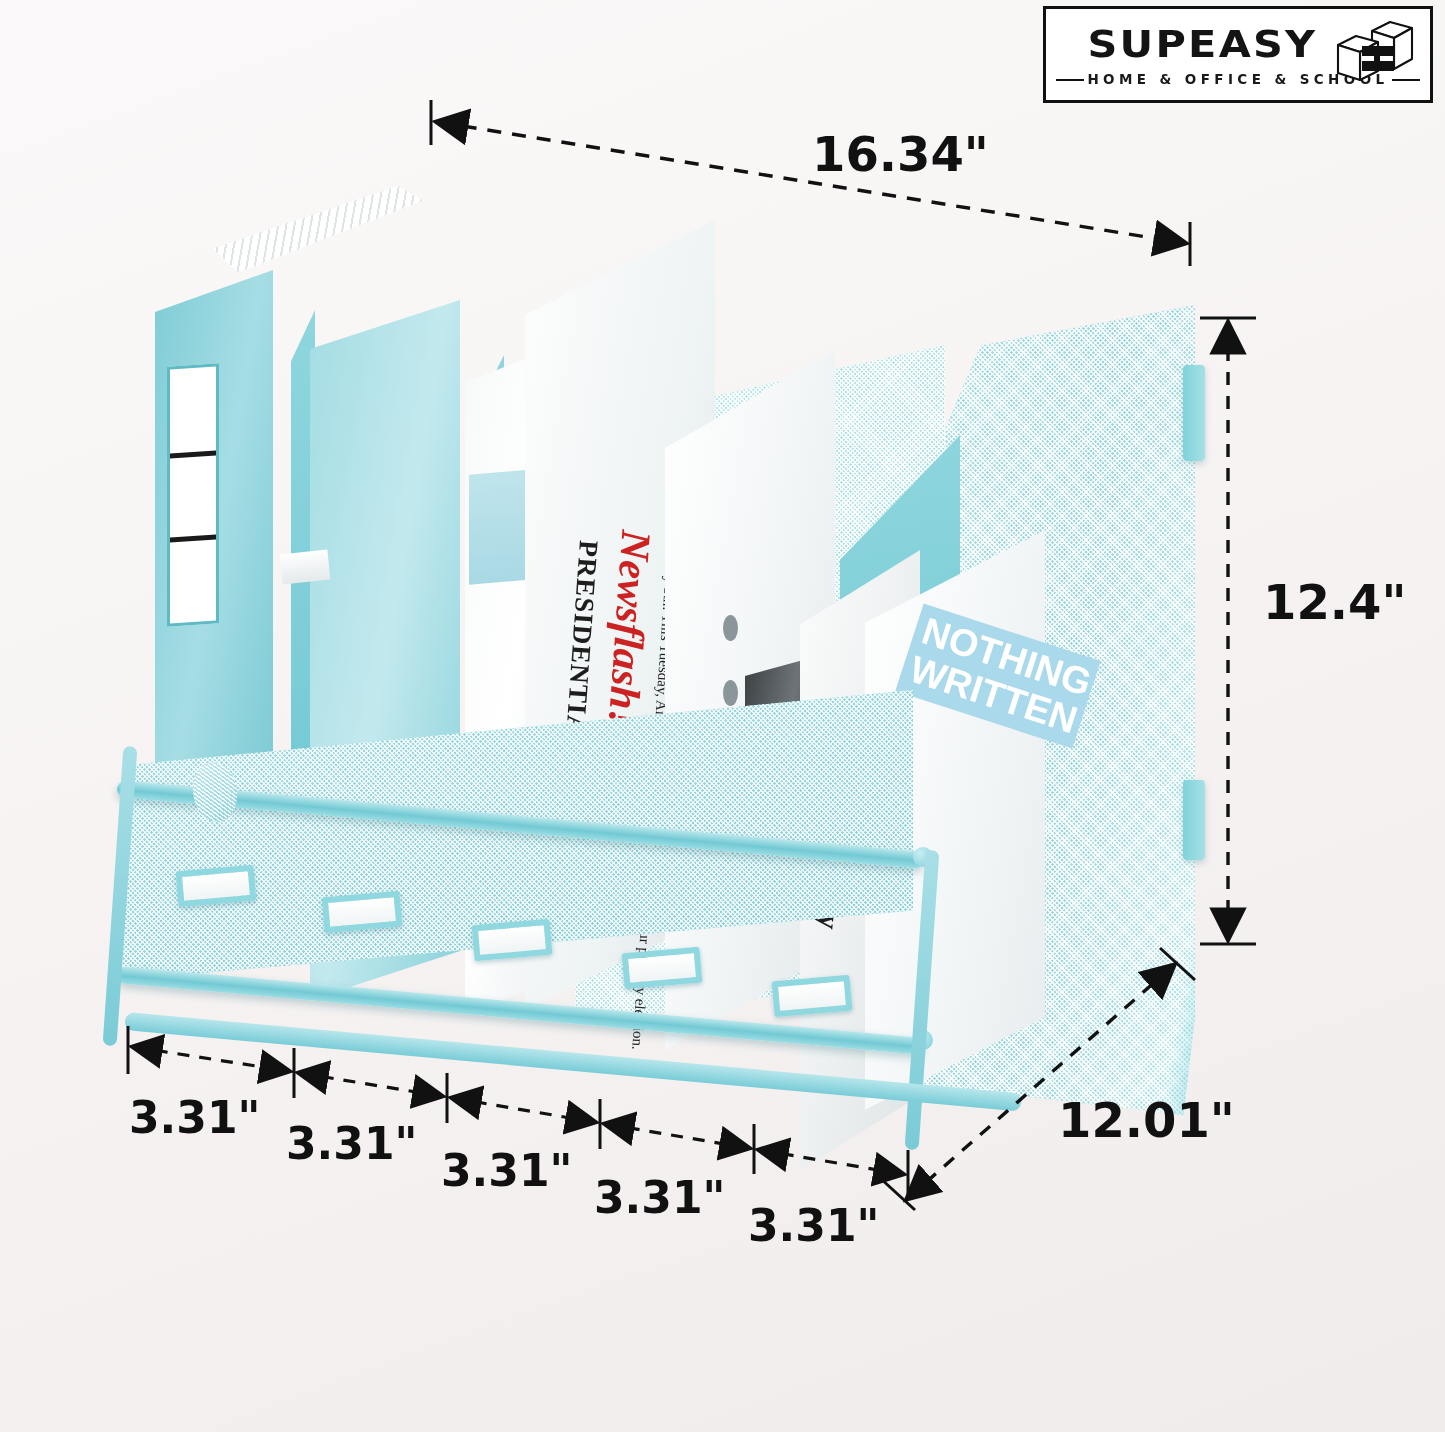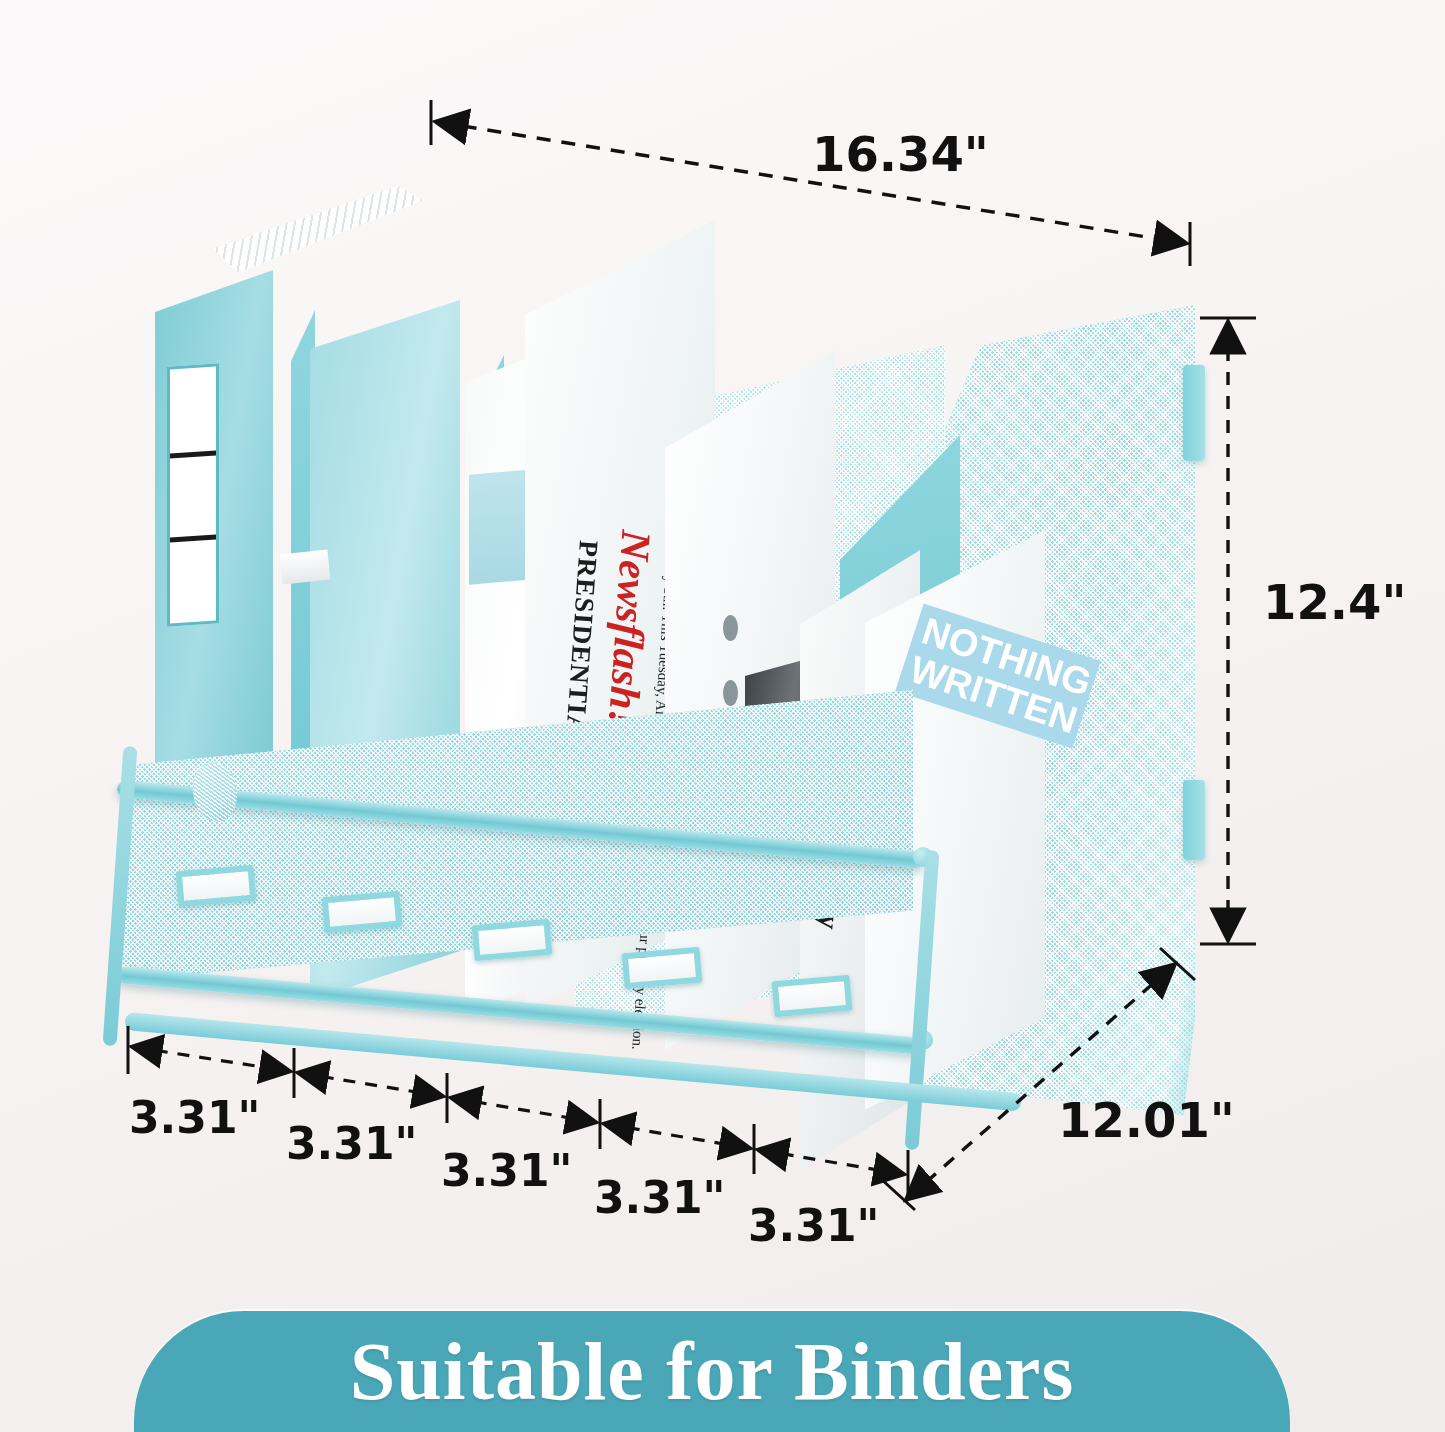--- a/index.html
+++ b/index.html
@@ -132,20 +132,41 @@
     position:absolute;background:#a9d9ea;color:#fff;font-weight:700;
     font-family:"Liberation Sans", sans-serif;line-height:1.05;
     padding:6px 8px;
   }
 </style>
 </head>
 <body>
 
 <div class="stage">
 
+  <div class="logo-box">
+    <div class="logo-inner">
+      <div class="logo-word">SUPEASY</div>
+      <div class="logo-tag-rule l"></div>
+      <div class="logo-tag-rule r"></div>
+      <div class="logo-tag">HOME &amp; OFFICE &amp; SCHOOL</div>
+      <div class="logo-mark">
+        <svg viewBox="0 0 84 62" width="84" height="62">
+          <g fill="#ffffff" stroke="#111" stroke-width="2.1" stroke-linejoin="round">
+            <path d="M40 12 L58 3 L80 9 L62 19 Z"></path>
+            <path d="M62 19 L80 9 L80 40 L62 50 Z"></path>
+            <path d="M40 12 L62 19 L62 50 L40 43 Z"></path>
+            <path d="M6 26 L24 17 L46 23 L28 33 Z"></path>
+            <path d="M28 33 L46 23 L46 52 L28 61 Z"></path>
+            <path d="M6 26 L28 33 L28 61 L6 54 Z"></path>
+          </g>
+          <path d="M30 27 L62 27 L62 37 L42 37 L42 42 L62 42 L62 52 L30 52 L30 42 L48 42 L48 37 L30 37 Z" fill="#111"></path>
+        </svg>
+      </div>
+    </div>
+  </div>
 
   <div class="product">
 
     <div class="mesh-side"></div>
     <div class="mesh-side-rim"></div>
     <div class="side-tab" style="left:1078px;top:215px;"></div>
     <div class="side-tab" style="left:1078px;top:630px;height:80px;"></div>
 
     <div class="mesh-back"></div>
 
@@ -275,17 +296,14 @@
   <div class="dim-label" style="left:812px;top:126px;font-size:48px;">16.34"</div>
   <div class="dim-label" style="left:1263px;top:574px;font-size:48px;">12.4"</div>
   <div class="dim-label" style="left:1058px;top:1092px;font-size:48px;">12.01"</div>
 
   <div class="dim-label" style="left:129px;top:1092px;font-size:44px;">3.31"</div>
   <div class="dim-label" style="left:286px;top:1118px;font-size:44px;">3.31"</div>
   <div class="dim-label" style="left:441px;top:1145px;font-size:44px;">3.31"</div>
   <div class="dim-label" style="left:594px;top:1172px;font-size:44px;">3.31"</div>
   <div class="dim-label" style="left:748px;top:1200px;font-size:44px;">3.31"</div>
 
-  <div class="banner">
-    <div class="banner-text">Suitable for Binders</div>
-  </div>
 
 </div>
 
 </body></html>

